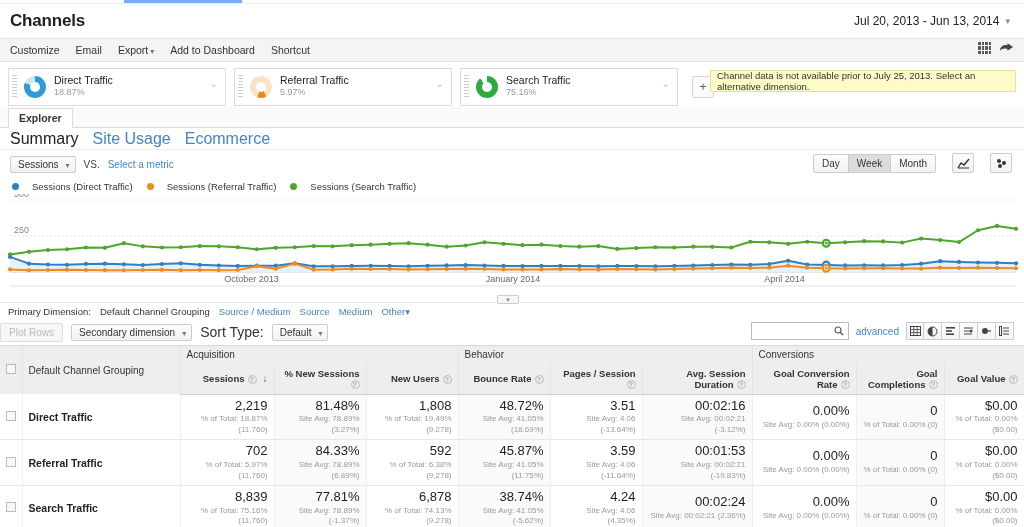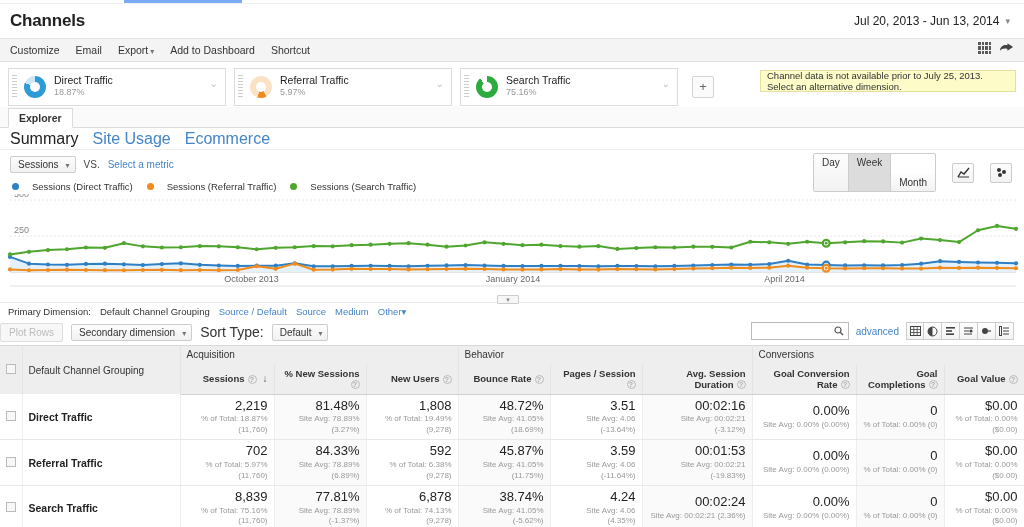--- a/index.html
+++ b/index.html
@@ -60,21 +60,21 @@
   .card .ctext { margin-left: 8px; line-height: 1.25; }
   .card .cname { font-size: 10.5px; color: #222; }
   .card .cpct { font-size: 9px; color: #999; }
   .card .cchev { position: absolute; right: 7px; top: 9px; color: #bdbdbd; font-size: 10px; }
   .plus-btn {
     width: 22px; height: 22px; border: 1px solid #d4d4d4; background: #fbfbfb; border-radius: 2px;
     display: flex; align-items: center; justify-content: center; color: #666; font-size: 13px; cursor: pointer;
     margin-left: 6px;
   }
   .notice {
-    position: absolute; right: 8px; top: 8px; width: 256px; height: 22px;
+    position: absolute; right: 8px; top: 8px; width: 306px; height: 22px;
     background: #fdfbc8; border: 1px solid #e6e0a0; color: #333; font-size: 9.5px;
     display: flex; align-items: center; padding: 0 6px;
   }
 
   
   .explorer-row { height: 21px; border-bottom: 1px solid #dcdcdc; background: #fafafa; display: flex; align-items: flex-end; padding-left: 8px; }
   .explorer-tab {
     border: 1px solid #dcdcdc; border-bottom: 1px solid #fff; background: #fff;
     font-size: 10.5px; font-weight: bold; color: #333; padding: 3px 10px 3px 10px; position: relative; top: 1px; cursor: pointer;
   }
@@ -90,21 +90,21 @@
   .pill {
     border: 1px solid #ccc; background: linear-gradient(#fdfdfd,#f1f1f1); border-radius: 2px;
     font-size: 10px; color: #333; padding: 2px 16px 2px 7px; position: relative; cursor: pointer;
   }
   .pill .car { position: absolute; right: 5px; top: 4px; color: #777; font-size: 8px; }
   .vs { font-size: 10px; color: #444; }
   .selmetric { font-size: 10px; color: #4484c9; cursor: pointer; }
   .chart-ctrl { position: absolute; right: 12px; top: 3px; display: flex; align-items: center; gap: 16px; }
   .seg { display: flex; border: 1px solid #ccc; border-radius: 2px; overflow: hidden; }
   .seg div { font-size: 10px; padding: 3px 8px; background: linear-gradient(#fdfdfd,#f2f2f2); color: #333; cursor: pointer; border-right: 1px solid #ccc; }
-  .seg div:last-child { border-right: 0; margin-top: 20px; }
+  .seg div:last-child { border-right: 0; }
   .seg div.on { background: #dcdcdc; }
   .iconbtn { width: 22px; height: 20px; border: 1px solid #ccc; background: linear-gradient(#fdfdfd,#f2f2f2); border-radius: 2px; display: flex; align-items: center; justify-content: center; cursor: pointer; }
 
   
   .legend { height: 16px; display: flex; align-items: center; gap: 14px; padding: 0 12px; background: #fff; }
   .lg { display: flex; align-items: center; gap: 13px; font-size: 9.5px; color: #333; cursor: pointer; }
   .dot { width: 7px; height: 7px; border-radius: 50%; }
 
   
   .chartwrap { height: 108px; position: relative; background: #fff; padding: 0 4px; }
@@ -472,21 +472,21 @@
         <circle cx="974.0377358490566" cy="36.24" r="2.1" fill="#4fa62e" stroke="#4fa62e" stroke-width="0"></circle>
         <circle cx="993.0188679245283" cy="31.92" r="2.1" fill="#4fa62e" stroke="#4fa62e" stroke-width="0"></circle>
         <circle cx="1012" cy="34.800000000000004" r="2.1" fill="#4fa62e" stroke="#4fa62e" stroke-width="0"></circle>
       </svg>
     <div class="slider-handle">▾</div>
   </div>
 
   <div class="primdim">
     <span class="lbl">Primary Dimension:</span>
     <span class="cur">Default Channel Grouping</span>
-    <span class="lk">Source / Default</span>
+    <span class="lk">Source / Medium</span>
     <span class="lk">Source</span>
     <span class="lk">Medium</span>
     <span class="lk"><span>Other</span><span>▾</span></span>
   </div>
 
   <div class="ctrlrow">
     <div class="btn-disabled">Plot Rows</div>
     <div class="pill">
       <span>Secondary dimension</span>
       <span class="car">▾</span>

